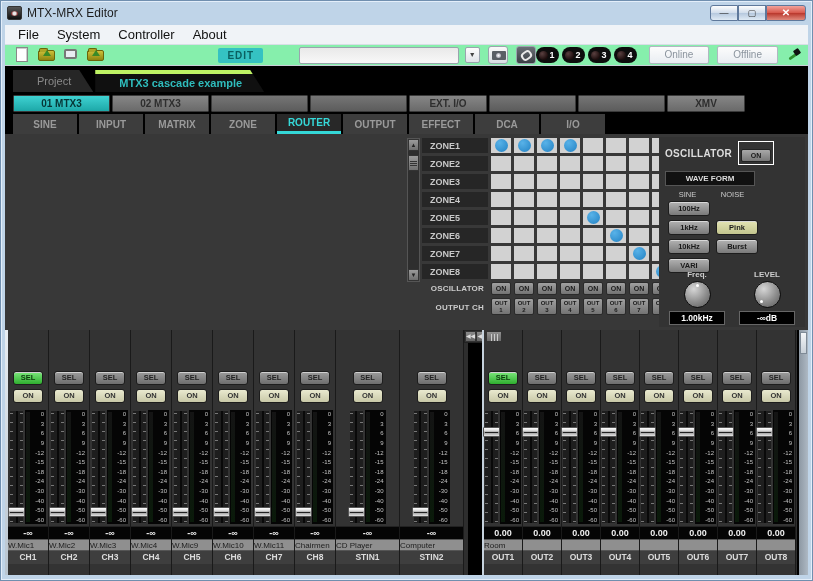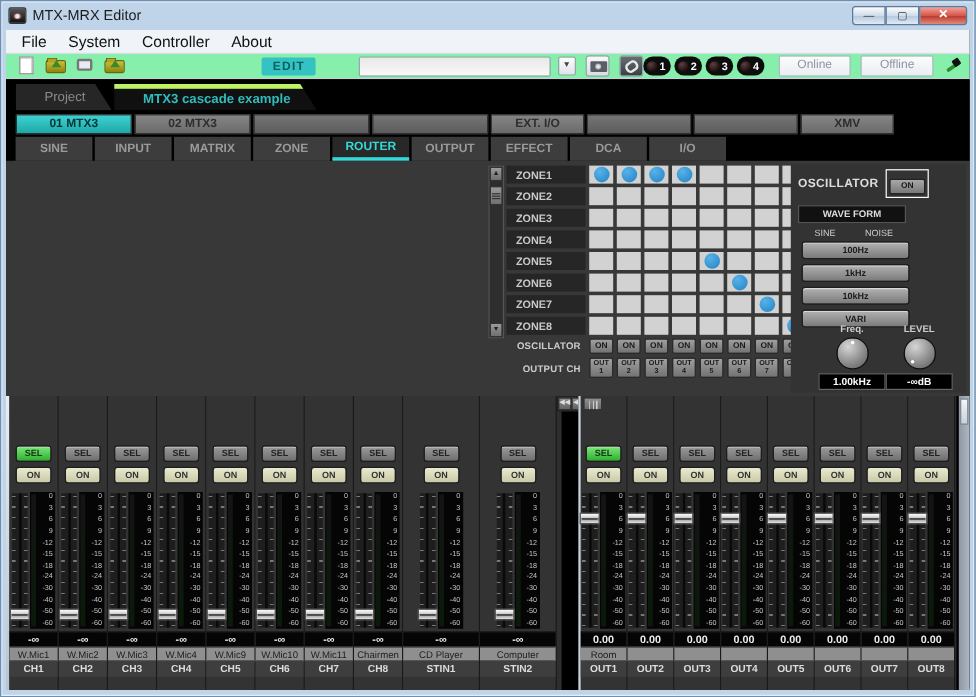--- a/index.html
+++ b/index.html
@@ -115,21 +115,21 @@
   .wf-title { background:#111; border:1px solid #555; color:#ddd; font-size:8px; font-weight:bold;
               text-align:center; padding:2px 0; width:90px; }
   .wf-labels { display:flex; width:90px; margin-top:4px; }
   .wf-labels span { flex:1; color:#ccc; font-size:7.5px; font-weight:normal; text-align:center; }
   .wf-cols { display:flex; width:96px; margin-top:2px; }
   .wf-col { flex:1; display:flex; flex-direction:column; gap:4px; padding:0 3px;justify-content:center; }
   .wf-btn { height:15px; background:linear-gradient(#b2b2b2,#7a7a7a); border:1px solid #1d1d1d; border-radius:3px;
             color:#1a1a1a; font-size:7.5px; font-weight:bold; line-height:13px; text-align:center; padding:0;
             box-shadow:inset 0 1px 0 #d8d8d8; }
   .wf-btn.lit { background:linear-gradient(#e3e4b4,#c3c58e); }
-  .knobs { position:absolute; left:12px; right:0; bottom:2px; display:flex; justify-content:center; padding:0 10px; }
+  .knobs { position:absolute; left:0; right:0; bottom:2px; display:flex; justify-content:space-between; padding:0 10px; }
   .knob-group { width:56px; text-align:center; }
   .knob-label { color:#ccc; font-size:8px; font-weight:bold; margin-bottom:2px; }
   .knob { width:27px; height:27px; margin:0 auto 3px; border-radius:50%; border:1px solid #0d0d0d;
           background:radial-gradient(circle at 35% 28%, #d6d6d6, #8d8d8d 55%, #575757); position:relative; }
   .knob:before { content:""; position:absolute; left:50%; top:2px; width:3px; height:3px; margin-left:-1.5px;
           background:#fff; border-radius:50%; }
   .knob.min:before { left:5px; top:auto; bottom:4px; margin:0; }
   .knob-value { background:#000; border:1px solid #666; color:#fff; font-size:8.5px; font-weight:bold; padding:1px 2px; }
 
   
@@ -158,21 +158,21 @@
   .fader-track i { position:absolute; left:50%; top:0; bottom:0; width:2px; margin-left:-1px; background:#090909; }
   .fader-cap { position:absolute; left:50%; width:17px; height:10px; margin-left:-8.5px; z-index:2;
          background:linear-gradient(#ffffff,#d2d2d2 40%,#8f8f8f 50%,#e6e6e6); border:1px solid #555; border-radius:1px; }
   .fader-cap:after { content:""; position:absolute; left:1px; right:1px; top:4px; height:1px; background:#222; }
   .meter { width:21px; height:114px; margin-top:2px; background:#050505; display:flex; }
   .mbar { width:4px; margin:2px 0 2px 1px; background:linear-gradient(#141414,#0a1a0a); }
   .scale { flex:1; display:flex; flex-direction:column; justify-content:space-between; padding:1px 2px 1px 0; }
   .scale span { display:block; color:#c4c4c4; font-size:6px; line-height:6px; text-align:right; }
   .val { width:100%; height:13px; background:#050505; color:#eee; font-size:9px; font-weight:bold;
          text-align:center; line-height:13px; border-top:1px solid #222; }
-  .nm { width:100%; height:12px; background:#8f8f8f; color:#1d1d1d; font-size:8px; text-align:center; line-height:12px;
+  .nm { width:100%; height:12px; background:#8f8f8f; color:#1d1d1d; font-size:8px; text-align:left; line-height:12px;
         border:1px solid #555; border-left:none; border-right:none; overflow:hidden; white-space:nowrap; }
   .chl { width:100%; height:13px; background:#3e3e3e; color:#dcdcdc; font-size:8.5px; font-weight:bold;
         text-align:center; line-height:13px; }
   .hscroll { height:13px; background:#222; display:flex; align-items:center; padding:1px; }
   .hs-btn { width:13px; height:11px; background:linear-gradient(#8a8a8a,#646464); border:1px solid #333; color:#ddd;
         font-size:6px; line-height:9px; text-align:center; padding:0; }
   .hs-thumb { width:58%; height:11px; margin-left:2px; background:linear-gradient(#909090,#6a6a6a); border:1px solid #333;
         position:relative; }
   .hs-thumb:after { content:""; position:absolute; left:50%; top:2px; width:7px; height:7px; margin-left:-3px;
         background:repeating-linear-gradient(90deg,#ccc 0 1px, transparent 1px 3px); }
@@ -475,20 +475,24 @@
             <span>SINE</span>
             <span>NOISE</span>
           </div>
           <div class="wf-cols">
             <div class="wf-col">
                 <button class="wf-btn">100Hz</button>
                 <button class="wf-btn">1kHz</button>
                 <button class="wf-btn">10kHz</button>
                 <button class="wf-btn">VARI</button>
               </div>
+            <div class="wf-col">
+                <button class="wf-btn lit">Pink</button>
+                <button class="wf-btn">Burst</button>
+              </div>
           </div>
         </div>
         <div class="knobs">
           <div class="knob-group">
             <div class="knob-label">Freq.</div>
             <div class="knob"></div>
             <div class="knob-value">1.00kHz</div>
           </div>
           <div class="knob-group">
             <div class="knob-label">LEVEL</div>

